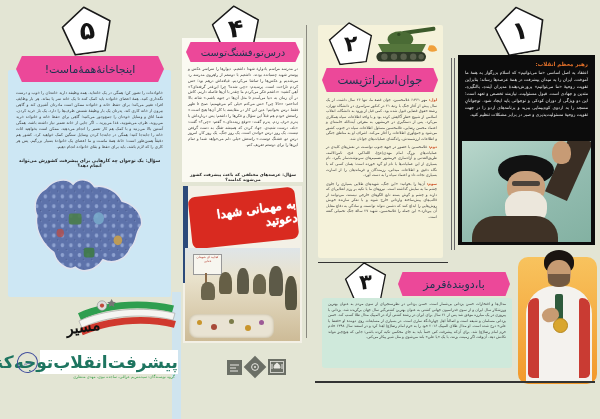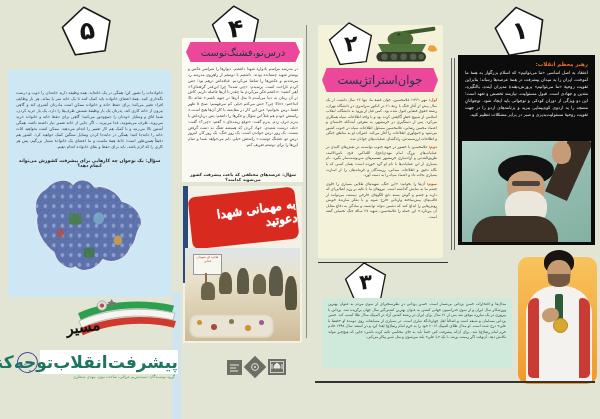--- a/index.html
+++ b/index.html
@@ -76,20 +76,23 @@
 
   <div class="pent" style="left:62px;top:6px;width:50px;height:48px;transform:rotate(-8deg);">
     <svg viewBox="0 0 50 48">
       <polygon points="25,1 49,18 40,47 10,47 1,18" fill="#ffffff" stroke="#1a1a1a" stroke-width="1.6"></polygon>
     </svg>
     <span class="pnum">۵</span>
   </div>
 
   <div class="panel5"></div>
 
+  <div class="gban" style="left:16px;top:56px;width:148px;height:26px;font-size:11px;">
+    <span>اینجاخانهٔ‌همهٔ‌ماست!</span>
+  </div>
 
   <div class="tiny" style="position:absolute;left:16px;top:90px;width:147px;">خانواده‌ات را تصور کن؛ همگی در یک خانه‌اید. همه وظیفه دارید خانه‌تان را خوب و درست نگه‌داری کنید. همهٔ اعضای خانواده باید کمک کنند تا یک خانه سر پا بماند. هر بار وظایف افراد تغییر می‌کند؛ برای حفظ خانه و خانواده ممکن است مادرتان آشپزی کند و گاهی بیرون از خانه کاری کند. پدرتان یک بار وظیفهٔ شستن ظرف‌ها را دارد، یک بار خرید کردن. شما اتاق و وسایل خودتان را جمع‌وجور می‌کنید؛ گاهی برای حفظ خانه و خانواده خرید می‌روید، ظرف می‌شویید، غذا می‌پزید... اگر جایی از خانه تعمیر نیاز داشته باشد، همگی آستین بالا می‌زنید و با کمک هم کار تعمیر را انجام می‌دهید. ممکن است بخواهید اثاث خانه را جابه‌جا کنید؛ همگی در جابه‌جا کردن وسایل سنگین کمک خواهید کرد. کشور هم دقیقاً همین‌طور است؛ خانهٔ همهٔ ماست و ما اعضای یک خانوادهٔ بسیار بزرگیم. پس هر کاری را که لازم باشد، باید برای حفظ و بقای خانواده انجام دهیم.</div>
 
   <div class="qline" style="position:absolute;left:16px;top:158px;width:147px;text-align:center;">سؤال: یک نوجوان چه کارهایی برای پیشرفت کشورش می‌تواند انجام دهد؟</div>
 
   <div style="position:absolute;left:24px;top:172px;width:128px;height:122px;">
     <svg viewBox="0 0 120 100" width="128" height="122" preserveAspectRatio="none">
       <defs>
         <pattern id="mpat" width="8" height="8" patternUnits="userSpaceOnUse">
           <rect width="8" height="8" fill="#5d72aa"></rect>
@@ -224,20 +227,23 @@
 
   <div class="pent" style="left:344px;top:262px;width:44px;height:40px;transform:rotate(-6deg);">
     <svg viewBox="0 0 50 48">
       <polygon points="25,1 49,18 40,47 10,47 1,18" fill="#ffffff" stroke="#1a1a1a" stroke-width="1.6"></polygon>
     </svg>
     <span class="pnum" style="font-size:21px;">۳</span>
   </div>
 
   <div class="mint3"></div>
 
+  <div class="gban" style="left:398px;top:272px;width:112px;height:24px;font-size:11px;">
+    <span>با،دوبندهٔ‌قرمز</span>
+  </div>
 
   <div class="tiny" style="position:absolute;left:328px;top:302px;width:178px;font-size:3.7px;">مدال‌ها و افتخارات حسن یزدانی بی‌شمار است. حسن یزدانی در نظرسنجی‌ای از سوی مردم به عنوان بهترین ورزشکار سال ایران و از سوی فدراسیون جهانی کشتی به عنوان بهترین کشتی‌گیر سال جهان برگزیده شد. یزدانی با پیروزی در یک مبارزه موفق شد پس از ۲۱ سال برای ایران در رشتهٔ کشتی آزاد در المپیک مدال طلا کسب کند. حسن یزدانی مسلمان و شیعه است و اصالتاً اهل چهاردانگهٔ ساری است. در بسیاری از مسابقات روی دوبندهٔ او «فقط یا علی» درج شده است. او مدال طلای المپیک ۲۰۱۶ خود را به حرم امام رضا(ع) اهدا کرد و در اسفند سال ۱۳۹۸ خادم حرم امام رضا(ع) شد. برای آن‌که پیشرفت کنی حتماً باید به جای محکمی تکیه کرده باشی؛ جایی که هیچ‌چیز نتواند تکانش دهد. آن‌وقت اگر زمینت بزنند، با یک «یا علی» بلند می‌شوی و مثل شیر پیکار می‌کنی.</div>
 
   <div class="hline" style="left:315px;top:381px;width:280px;"></div>
 
   <div class="vline" style="left:451px;top:58px;height:192px;"></div>
   <div class="vline" style="left:454px;top:58px;height:192px;"></div>
   <div class="vline" style="left:306px;top:25px;height:313px;background:#8a8a80;"></div>
 
   <div class="pent" style="left:494px;top:6px;width:52px;height:48px;transform:rotate(-10deg);">

